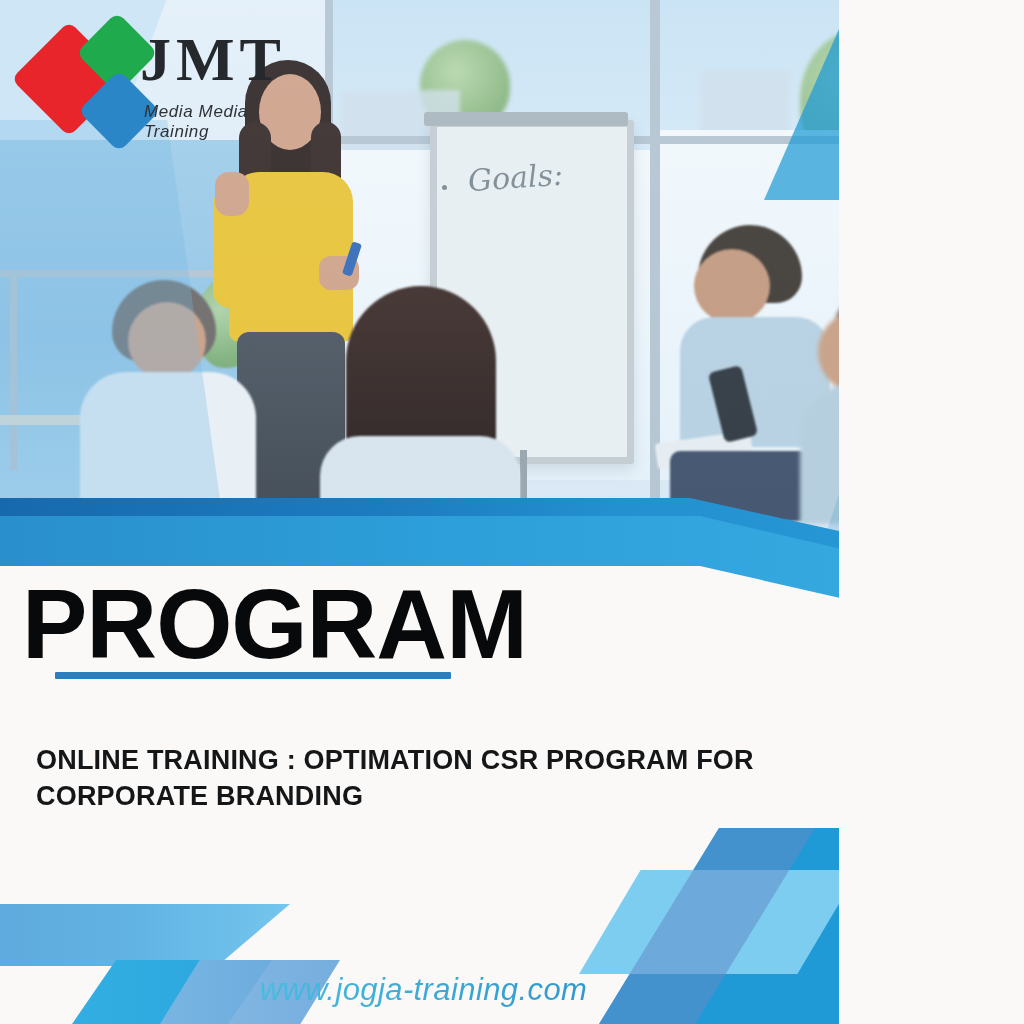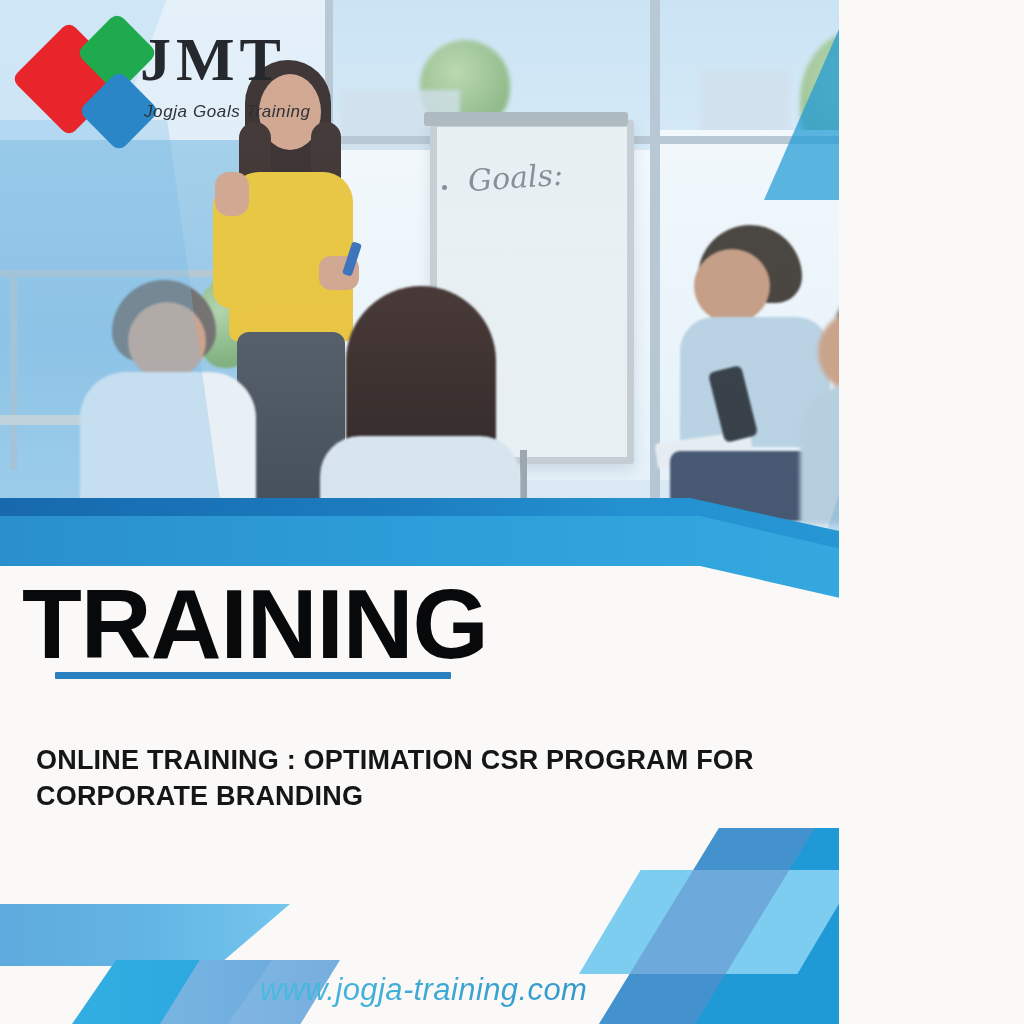--- a/index.html
+++ b/index.html
@@ -209,24 +209,24 @@
   <div class="band-dark"></div>
   <div class="band-light"></div>
 
   <div class="panel"></div>
 
   <div class="logo">
     <div class="dia dia-red"></div>
     <div class="dia dia-green"></div>
     <div class="dia dia-blue"></div>
     <div class="logo-word">JMT</div>
-    <div class="logo-sub">Jogja Goals Training</div>
+    <div class="logo-sub">Media Media Training</div>
   </div>
 
-  <div class="headline">TRAINING</div>
+  <div class="headline">PROGRAM</div>
   <div class="hl-rule"></div>
   <div class="subtitle">ONLINE TRAINING : OPTIMATION CSR PROGRAM FOR CORPORATE BRANDING</div>
 
   <div class="bl-1"></div>
   <div class="bl-2"></div>
   <div class="bl-3"></div>
 
   <div class="br-2"></div>
   <div class="br-1"></div>
   <div class="br-3"></div>

